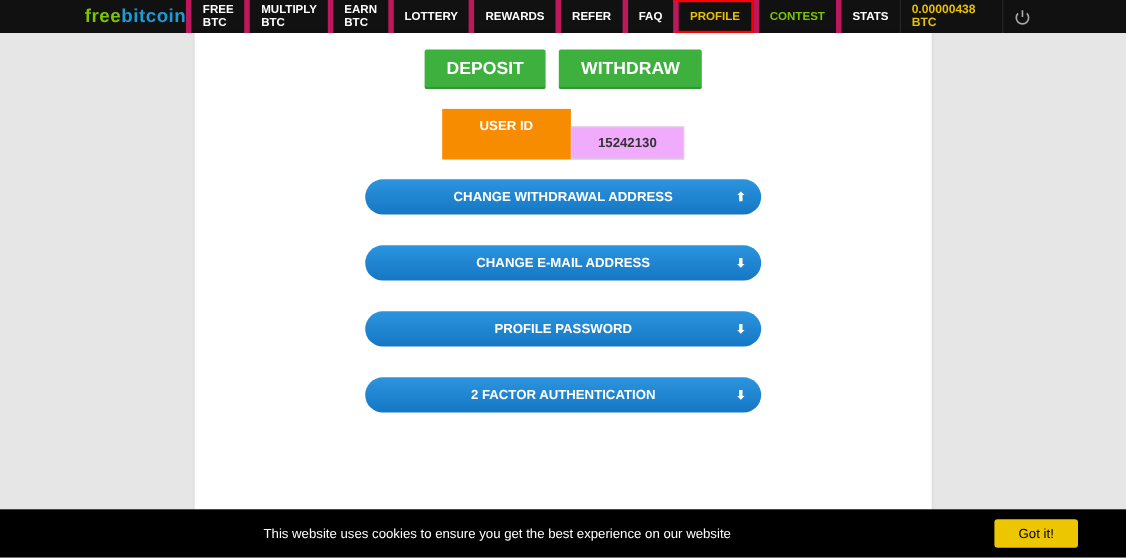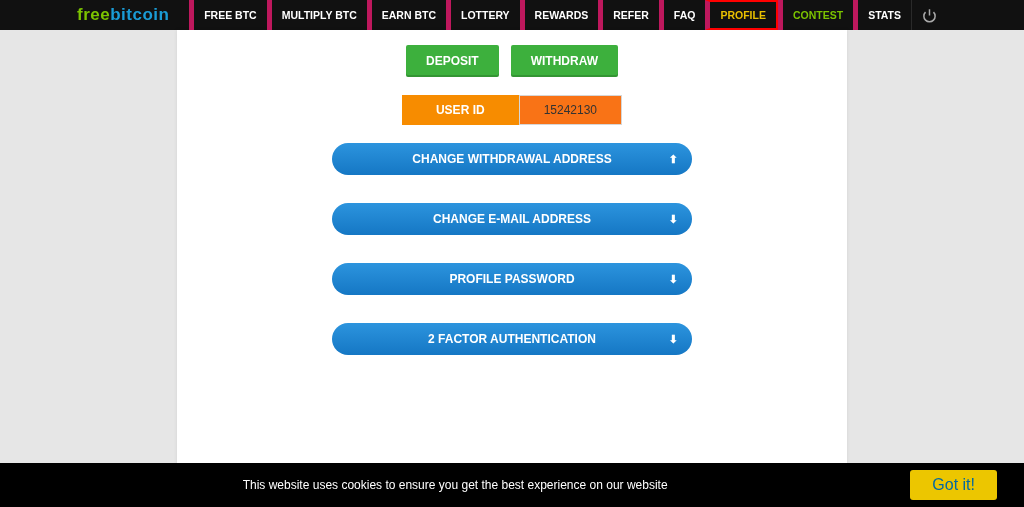--- a/index.html
+++ b/index.html
@@ -15,46 +15,46 @@
 .navlinks a.green { color: #7cc400; }
 .navlinks a.yellow { color: #e8c000; }
 .highlight-red { border: 2.5px solid #ff0000; }
 .balance { color: #e8c000; font-size: 11px; font-weight: 700; padding: 0 10px; border-left: 1px solid #2a2a2a; height: 100%; display: flex; align-items: center; }
 .power { color: #999; padding: 0 10px; border-left: 1px solid #2a2a2a; height: 100%; display: flex; align-items: center; cursor: pointer; }
 .power svg { width: 15px; height: 15px; }
 
 .page { width: 670px; margin: 0 auto; background: #fff; min-height: 477px; padding-top: 15px; box-shadow: 0 0 4px rgba(0,0,0,0.08); }
 
 .btnrow { display: flex; justify-content: center; gap: 12px; }
-.btn-green { background: #3db03d; color: #fff; border: none; padding: 9px 20px; font-size: 12px; font-weight: 700; border-radius: 2px; cursor: pointer; box-shadow: inset 0 -2px 0 rgba(0,0,0,0.15); }
+.btn-green { background: #3db03d; color: #fff; border: none; padding: 9px 20px; font-size: 16px; font-weight: 700; border-radius: 2px; cursor: pointer; box-shadow: inset 0 -2px 0 rgba(0,0,0,0.15); }
 
 .idrow { display: flex; justify-content: center; margin-top: 18px; }
 .idlabel { background: #f78c00; color: #fff; font-size: 12px; font-weight: 700; padding: 8px 34px; }
-.idvalue { background: #f97316; border: 1px solid #d6d6d6; color: #333; font-size: 12px; font-weight: 400; padding: 7px 24px; }
+.idvalue { background: #f0abfc; border: 1px solid #d6d6d6; color: #333; font-size: 12px; font-weight: 700; padding: 7px 24px; margin-top: 16px; }
 
 .accordion { width: 360px; margin: 18px auto 0; }
 .acc-head { background: linear-gradient(#2c94de, #1577c4); color: #fff; font-size: 12px; font-weight: 700; text-align: center; padding: 9px 0; position: relative; cursor: pointer; border-radius: 16px; }
 .acc-head .arrow { position: absolute; right: 14px; top: 50%; transform: translateY(-50%); font-size: 11px; }
 .acc-body { background: #fdf9eb; border: 1px solid #e6dfc5; border-top: none; padding: 10px 0 18px; }
 
 .addr-highlight { border: 4px solid #ff0000; margin: 0 -12px 12px; padding: 6px 16px; }
 .addr-input { width: 100%; border: 1px solid #dad3b5; padding: 7px; font-size: 11px; color: #999; background: #fff; filter: blur(2.2px); text-align: center; }
 
 .pwrow { display: flex; align-items: center; justify-content: center; gap: 26px; padding: 0 16px; }
 .pwlabel { font-size: 11px; font-weight: 700; color: #333; }
 .pwinput { border: 1px solid #dad3b5; padding: 6px 10px; font-size: 11px; width: 155px; text-align: center; color: #999; }
 
 .btn-blue { background: linear-gradient(#2c94de, #1577c4); color: #fff; border: none; padding: 10px 26px; font-size: 12px; font-weight: 700; margin: 22px auto 0; display: block; cursor: pointer; box-shadow: inset 0 -2px 0 rgba(0,0,0,0.2); }
 
 .acc-sep { height: 10px; }
 
 .cookiebar { position: absolute; bottom: 0; left: 0; right: 0; background: #000; color: #fff; height: 44px; display: flex; align-items: center; justify-content: center; }
 .cookiebar-inner { width: 1024px; display: flex; align-items: center; }
 .cookietxt { flex: 1; text-align: center; font-size: 12px; }
-.cookiebtn { background: #ecc600; color: #0369a1; border: none; padding: 6px 22px; font-size: 16px; border-radius: 3px; cursor: pointer; margin-right: 27px; }
+.cookiebtn { background: #ecc600; color: #000000; border: none; padding: 6px 22px; font-size: 12px; border-radius: 3px; cursor: pointer; margin-right: 44px; }
 </style>
 </head>
 <body>
 
 <div class="topbar">
   <div class="topbar-inner">
     <div class="logo">
       <span class="free">free</span><span class="bitcoin">bitcoin</span>
     </div>
     <div class="navlinks">
@@ -62,20 +62,21 @@
       <a>MULTIPLY BTC</a>
       <a>EARN BTC</a>
       <a>LOTTERY</a>
       <a>REWARDS</a>
       <a>REFER</a>
       <a>FAQ</a>
       <a class="yellow highlight-red">PROFILE</a>
       <a class="green">CONTEST</a>
       <a>STATS</a>
     </div>
+    <div class="balance">0.00000438 BTC</div>
     <div class="power">
       <svg viewBox="0 0 24 24" fill="none" stroke="#aaa" stroke-width="2.4">
           <path d="M18.36 6.64a9 9 0 1 1-12.73 0"></path>
           <line x1="12" y1="2" x2="12" y2="12"></line>
         </svg>
     </div>
   </div>
 </div>
 
 <div class="page">

